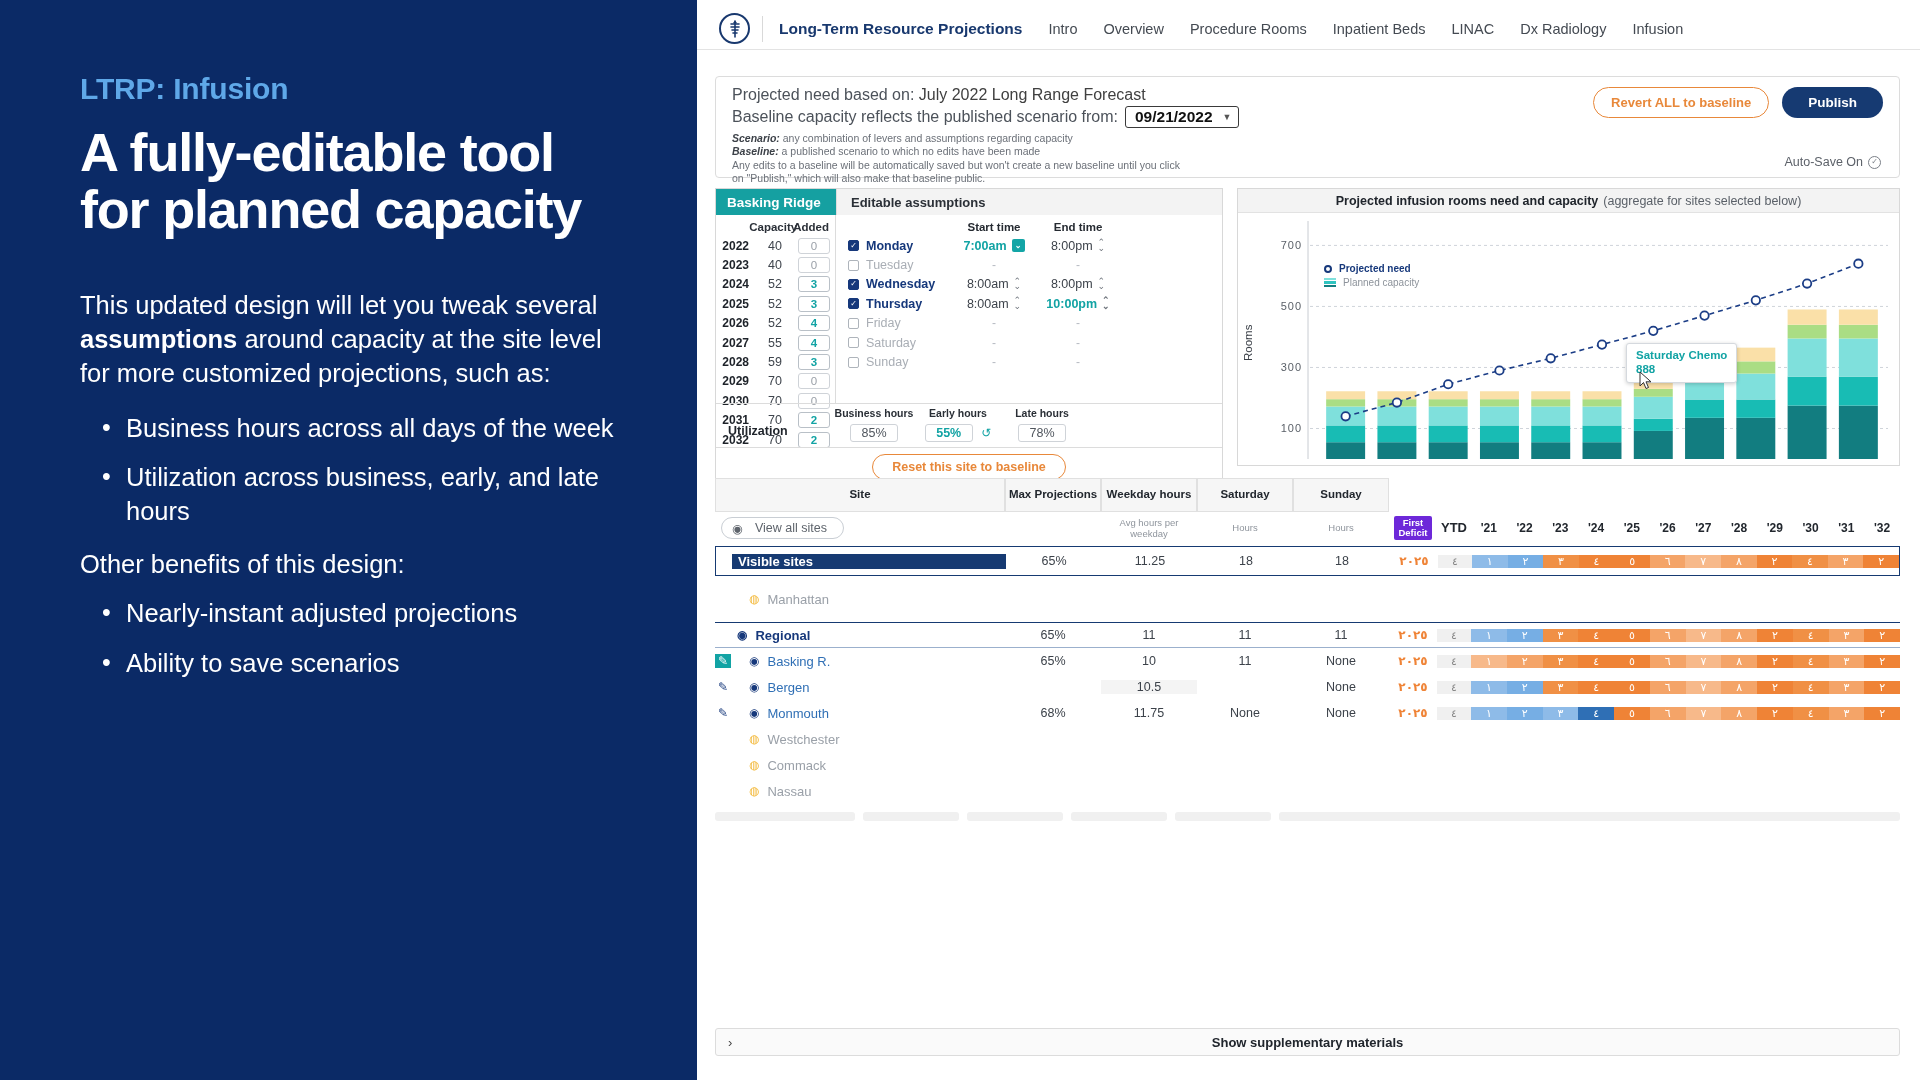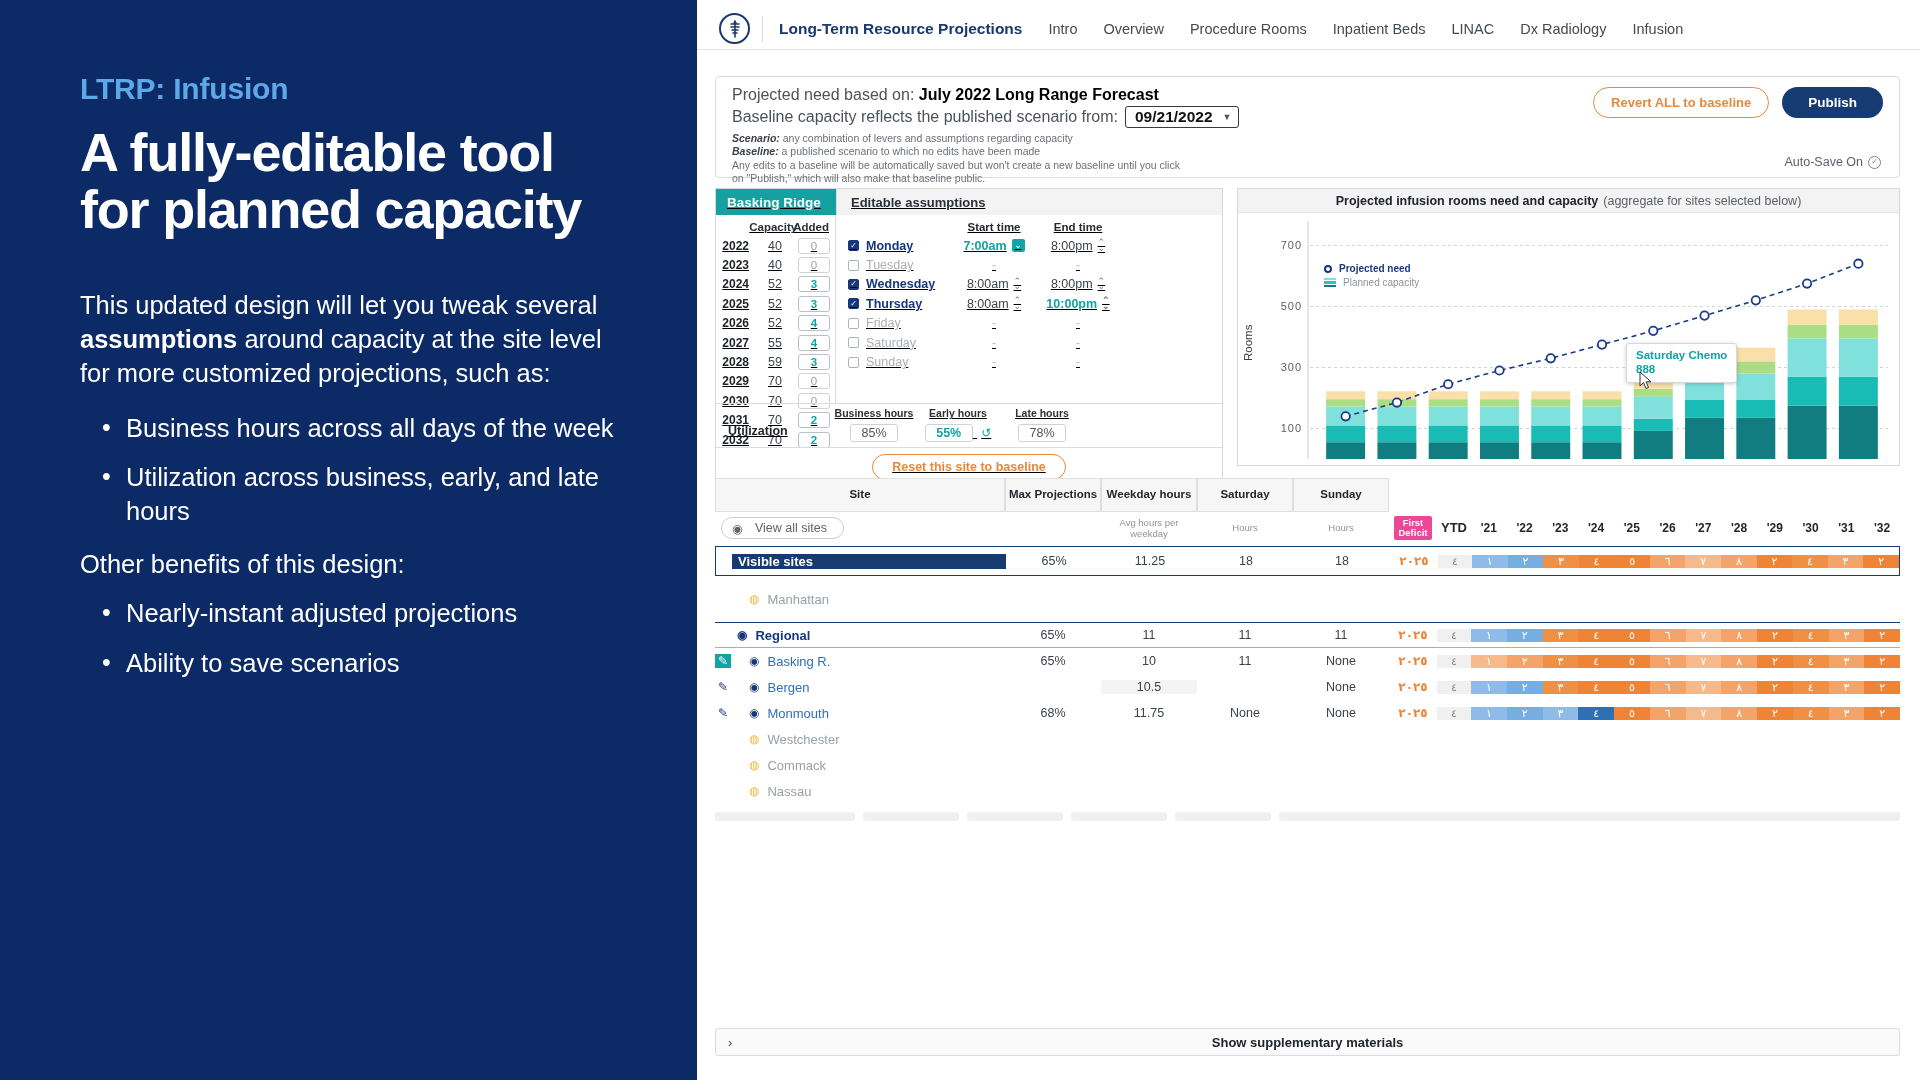--- a/index.html
+++ b/index.html
@@ -102,21 +102,21 @@
   .scenario-card {
     position: absolute;
     left: 18px; top: 76px;
     width: 1185px; height: 102px;
     border: 1px solid #dcdcdc;
     border-radius: 4px;
     background: #fff;
     padding: 9px 16px 0 16px;
   }
   .sc-line1 { font-size: 16px; color: #4c525a; margin-bottom: 2px; }
-  .sc-line1 b { color: #000000; font-weight: bold; text-align: right; }
+  .sc-line1 b { color: #404040; font-weight: normal; text-align: right; }
   .sc-line2 { font-size: 16px; color: #4c525a; display: flex; align-items: center; gap: 7px; }
   .date-select {
     display: inline-flex;
     align-items: center;
     gap: 10px;
     border: 1px solid #3a3a3a;
     border-radius: 3px;
     padding: 1px 7px 1px 9px;
     font-size: 15.5px;
     font-weight: bold;
@@ -163,21 +163,20 @@
 
   
   .assum-card {
     position: absolute;
     left: 18px; top: 188px;
     width: 508px; height: 300px;
     border: 1px solid #d8d8d8;
     background: #fff;
     display: flex;
     flex-direction: column;
-    text-decoration: underline;
   }
   .assum-head { display: flex; height: 26px; flex: none; }
   .tab-site {
     width: 120px;
     background: #15a0a1;
     color: #fff;
     font-size: 13.5px;
     font-weight: bold;
     display: flex; align-items: center;
     padding-left: 11px;
@@ -325,21 +324,21 @@
   }
   .sub-row { display: flex; height: 32px; align-items: center; }
   .sub-cell { font-size: 9.5px; color: #8f959d; text-align: center; line-height: 1.2; display: flex; align-items: center; justify-content: center; }
   .pill-view {
     border: 1px solid #c9ced4; border-radius: 999px; background: #fff;
     height: 22px; display: inline-flex; align-items: center; gap: 12px;
     padding: 0 16px 0 10px; font-size: 12.5px; color: #5e646c; cursor: pointer;
     margin-left: 6px;
   }
   .badge-deficit {
-    background: #ec4899; color: #fff; font-size: 9.5px; font-weight: bold;
+    background: #6d28d9; color: #fff; font-size: 9.5px; font-weight: bold;
     border-radius: 2px; padding: 2px 4px; line-height: 1.1; text-align: center;
   }
   .ytd-lbl { font-size: 13px; font-weight: bold; color: #22272e; }
   .yr-lbl { font-size: 12px; font-weight: bold; color: #22272e; text-align: center; }
 
   .srow { display: flex; align-items: center; height: 26px; }
   .srow.tall { height: 30px; }
   .edge { width: 16px; flex: none; }
   .namecell { display: flex; align-items: center; gap: 8px; padding-left: 8px; font-size: 13px; }
   .numcell { display: flex; align-items: center; justify-content: center; font-size: 12.5px; color: #3c424a; }

